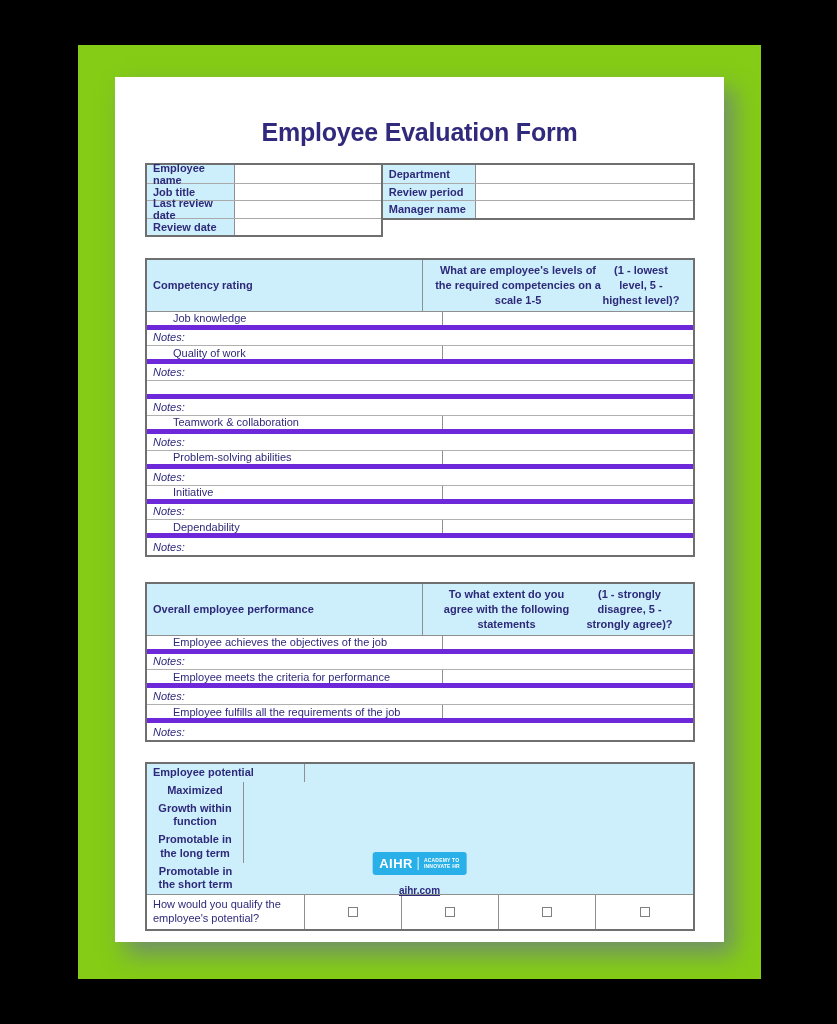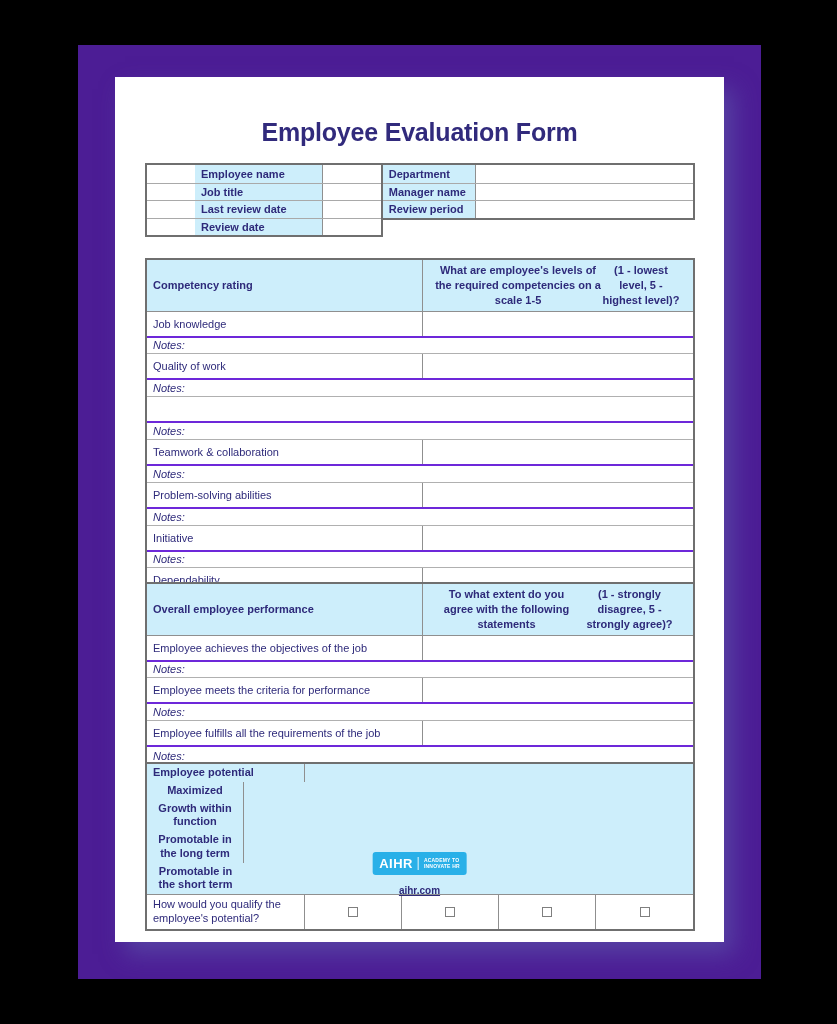--- a/index.html
+++ b/index.html
@@ -7,21 +7,21 @@
   body {
     background: #000;
     font-family: "Liberation Sans", sans-serif;
     position: relative;
     overflow: hidden;
   }
   .mat {
     position: absolute;
     left: 78px; top: 45px;
     width: 683px; height: 934px;
-    background: #4c1d95;
+    background: #84cc16;
   }
   .page {
     position: absolute;
     left: 37px; top: 32px;
     width: 609px; height: 865px;
     background: #ffffff;
     box-shadow: 10px 12px 22px rgba(95, 95, 175, 0.55);
     color: #2e2a7a;
   }
   .page-title {
@@ -48,21 +48,21 @@
   .info-right { width: 339px; border-left: none; }
   .info-row { display: flex; height: 17.6px; }
   .info-row + .info-row { border-top: 1px solid #a9a9a9; }
   .info-label {
     background: #cdeefb;
     font-weight: bold;
     display: flex; align-items: center;
     padding-left: 6px;
     border-right: 1px solid #8f8f8f;
   }
-  .info-left  .info-label { width: 128px; margin-left: 48px; }
+  .info-left  .info-label { width: 88px; }
   .info-right .info-label { width: 93px; }
   .info-value { flex: 1; background: #fff; }
   
   .rating-tbl { border: 2px solid #6f6f6f; background: #fff; }
   .rt-header {
     display: flex;
     background: #cdeefb;
     border-bottom: 1px solid #8f8f8f;
     min-height: 49px;
   }
@@ -75,21 +75,21 @@
     font-size: 11px;
   }
   .rt-header-right {
     flex: 1;
     display: flex; flex-direction: row; justify-content: center;
     text-align: center;
     font-weight: bold;
     padding: 3px 12px;
     line-height: 1.35;
   }
-  .item-row { display: flex; height: 26px; border-bottom: 2px solid #6d28d9; }
+  .item-row { display: flex; height: 18px; border-bottom: 5px solid #6d28d9; padding-left: 20px; }
   .item-label {
     width: 276px;
     border-right: 1px solid #8f8f8f;
     display: flex; align-items: center;
     padding-left: 6px;
   }
   .item-value { flex: 1; }
   .notes-row {
     height: 16.8px;
     border-bottom: 1px solid #b0b0b0;
@@ -176,25 +176,25 @@
           <div class="info-label">Review date</div>
           <div class="info-value"></div>
         </div>
       </div>
       <div class="info-half info-right">
         <div class="info-row">
           <div class="info-label">Department</div>
           <div class="info-value"></div>
         </div>
         <div class="info-row">
+          <div class="info-label">Review period</div>
+          <div class="info-value"></div>
+        </div>
+        <div class="info-row">
           <div class="info-label">Manager name</div>
-          <div class="info-value"></div>
-        </div>
-        <div class="info-row">
-          <div class="info-label">Review period</div>
           <div class="info-value"></div>
         </div>
       </div>
     </div>
 
     <div class="tbl rating-tbl competency">
       <div class="rt-header">
         <div class="rt-header-left">Competency rating</div>
         <div class="rt-header-right">
           <span>What are employee's levels of the required competencies on a scale 1-5</span>

